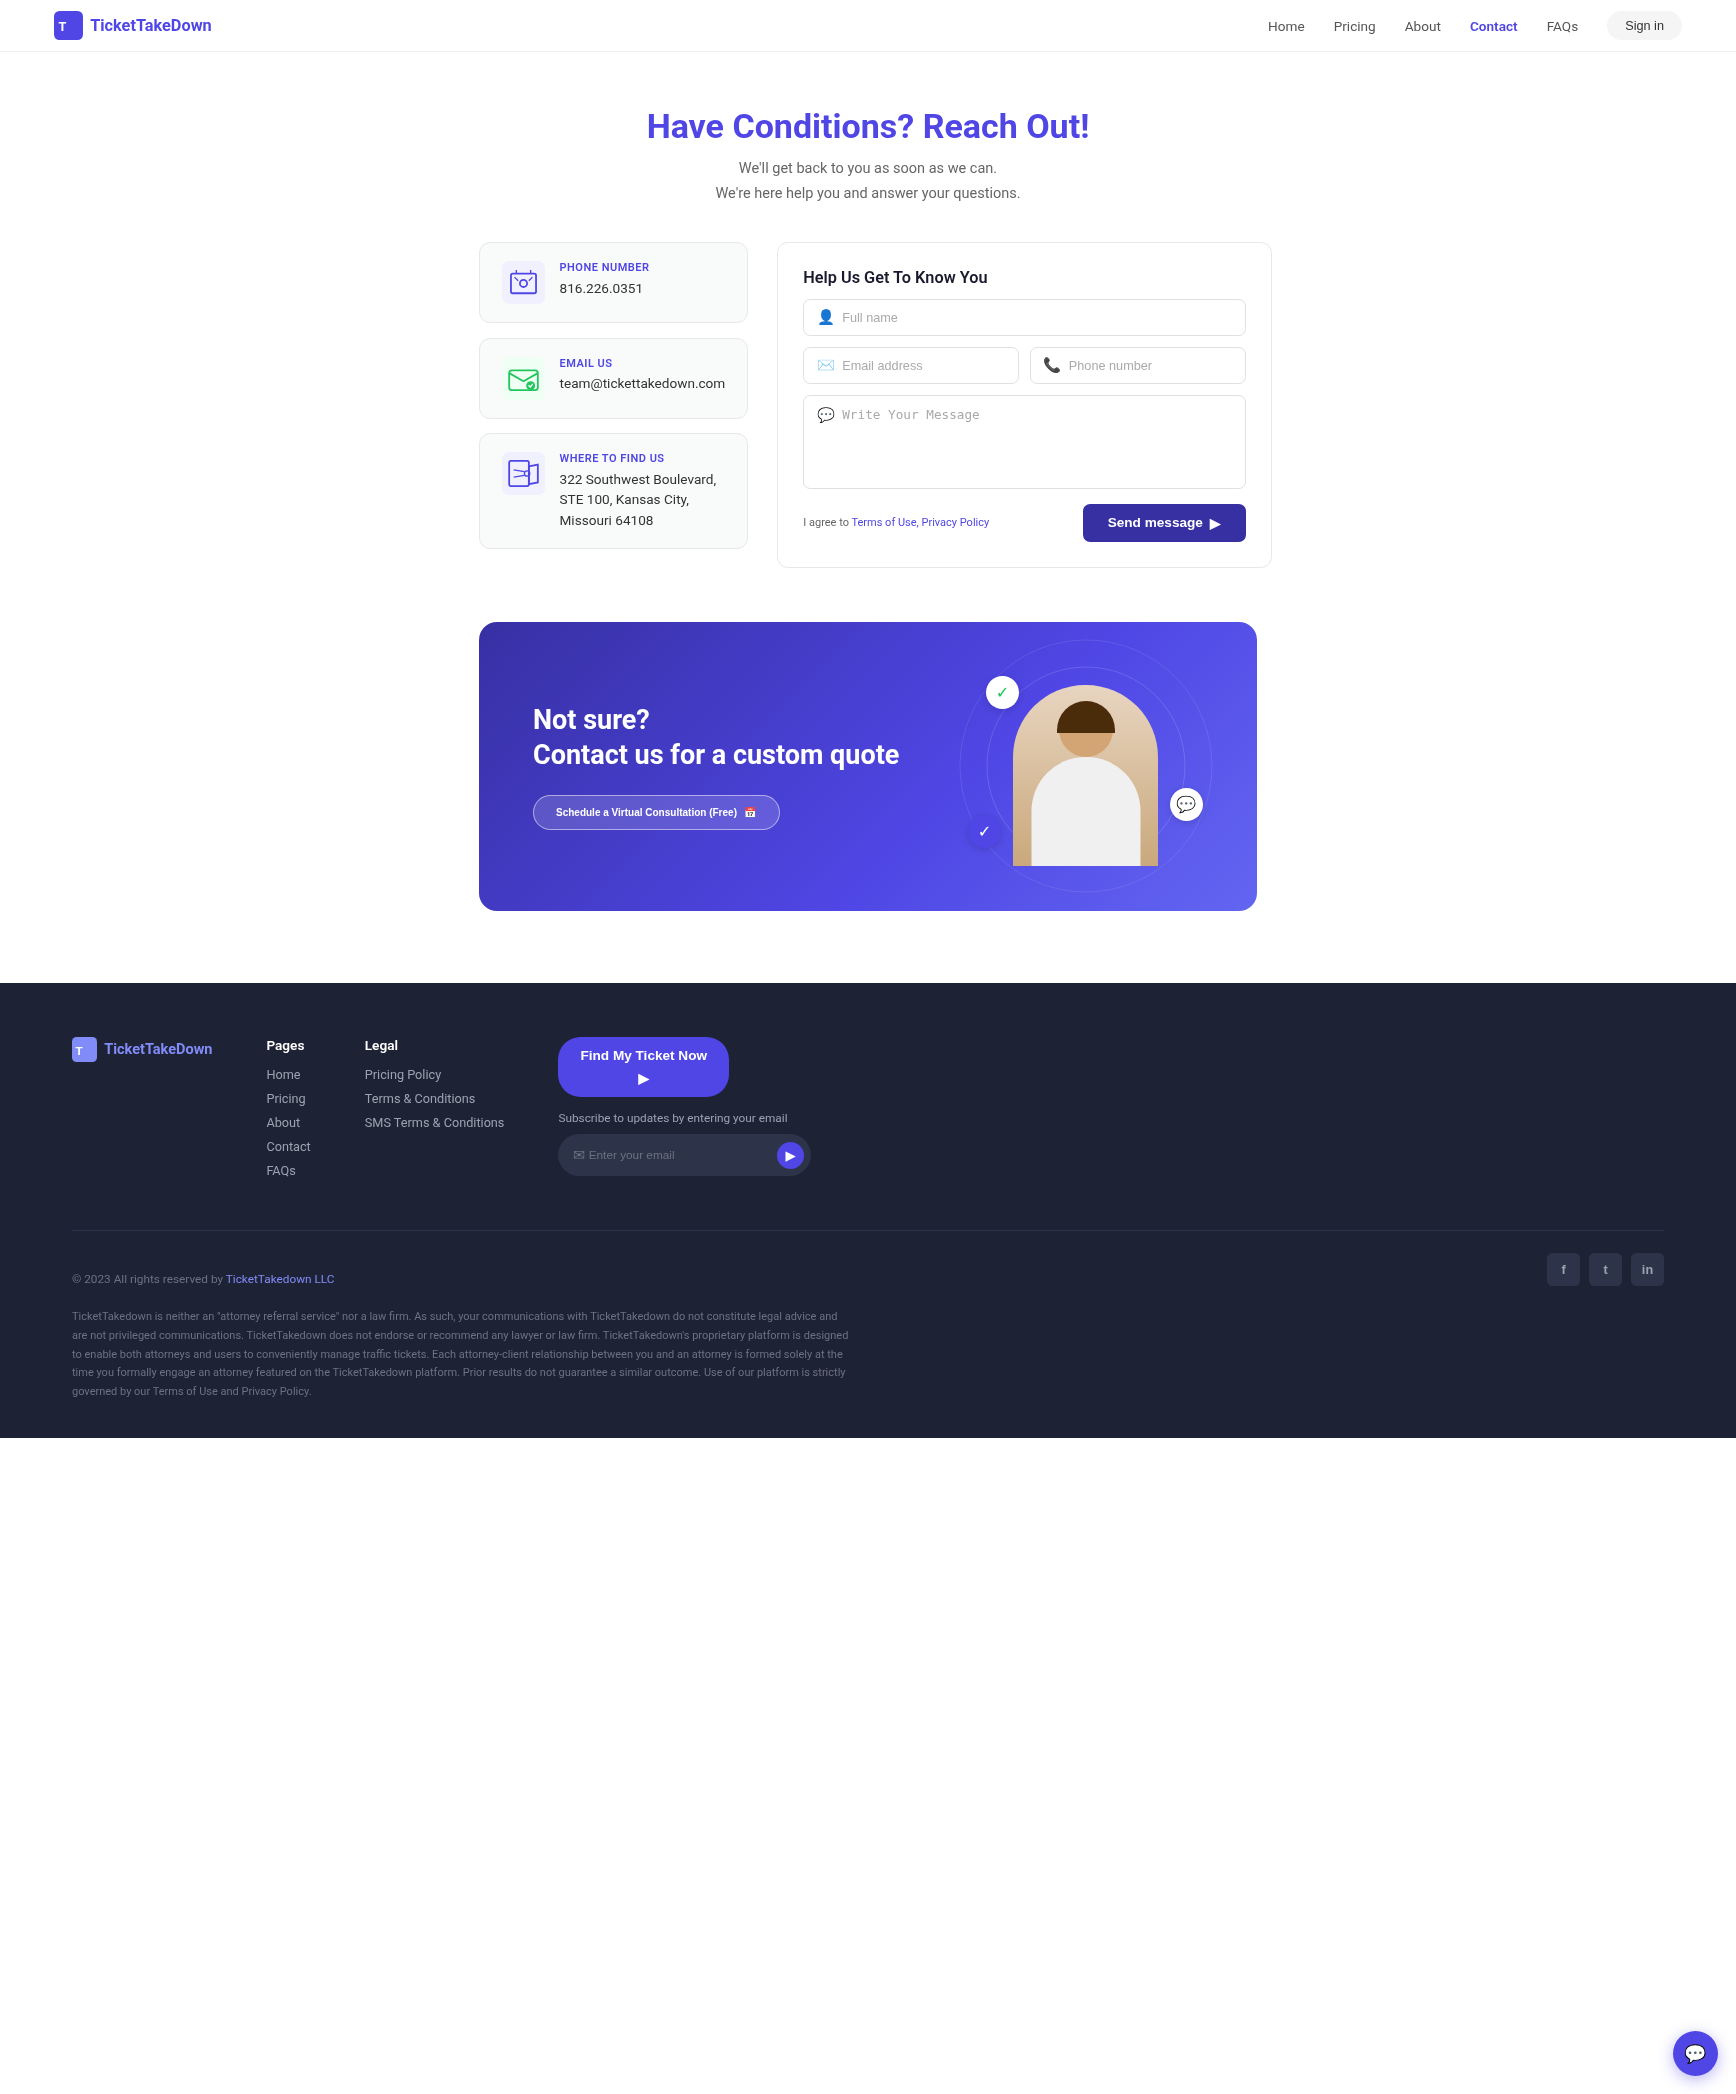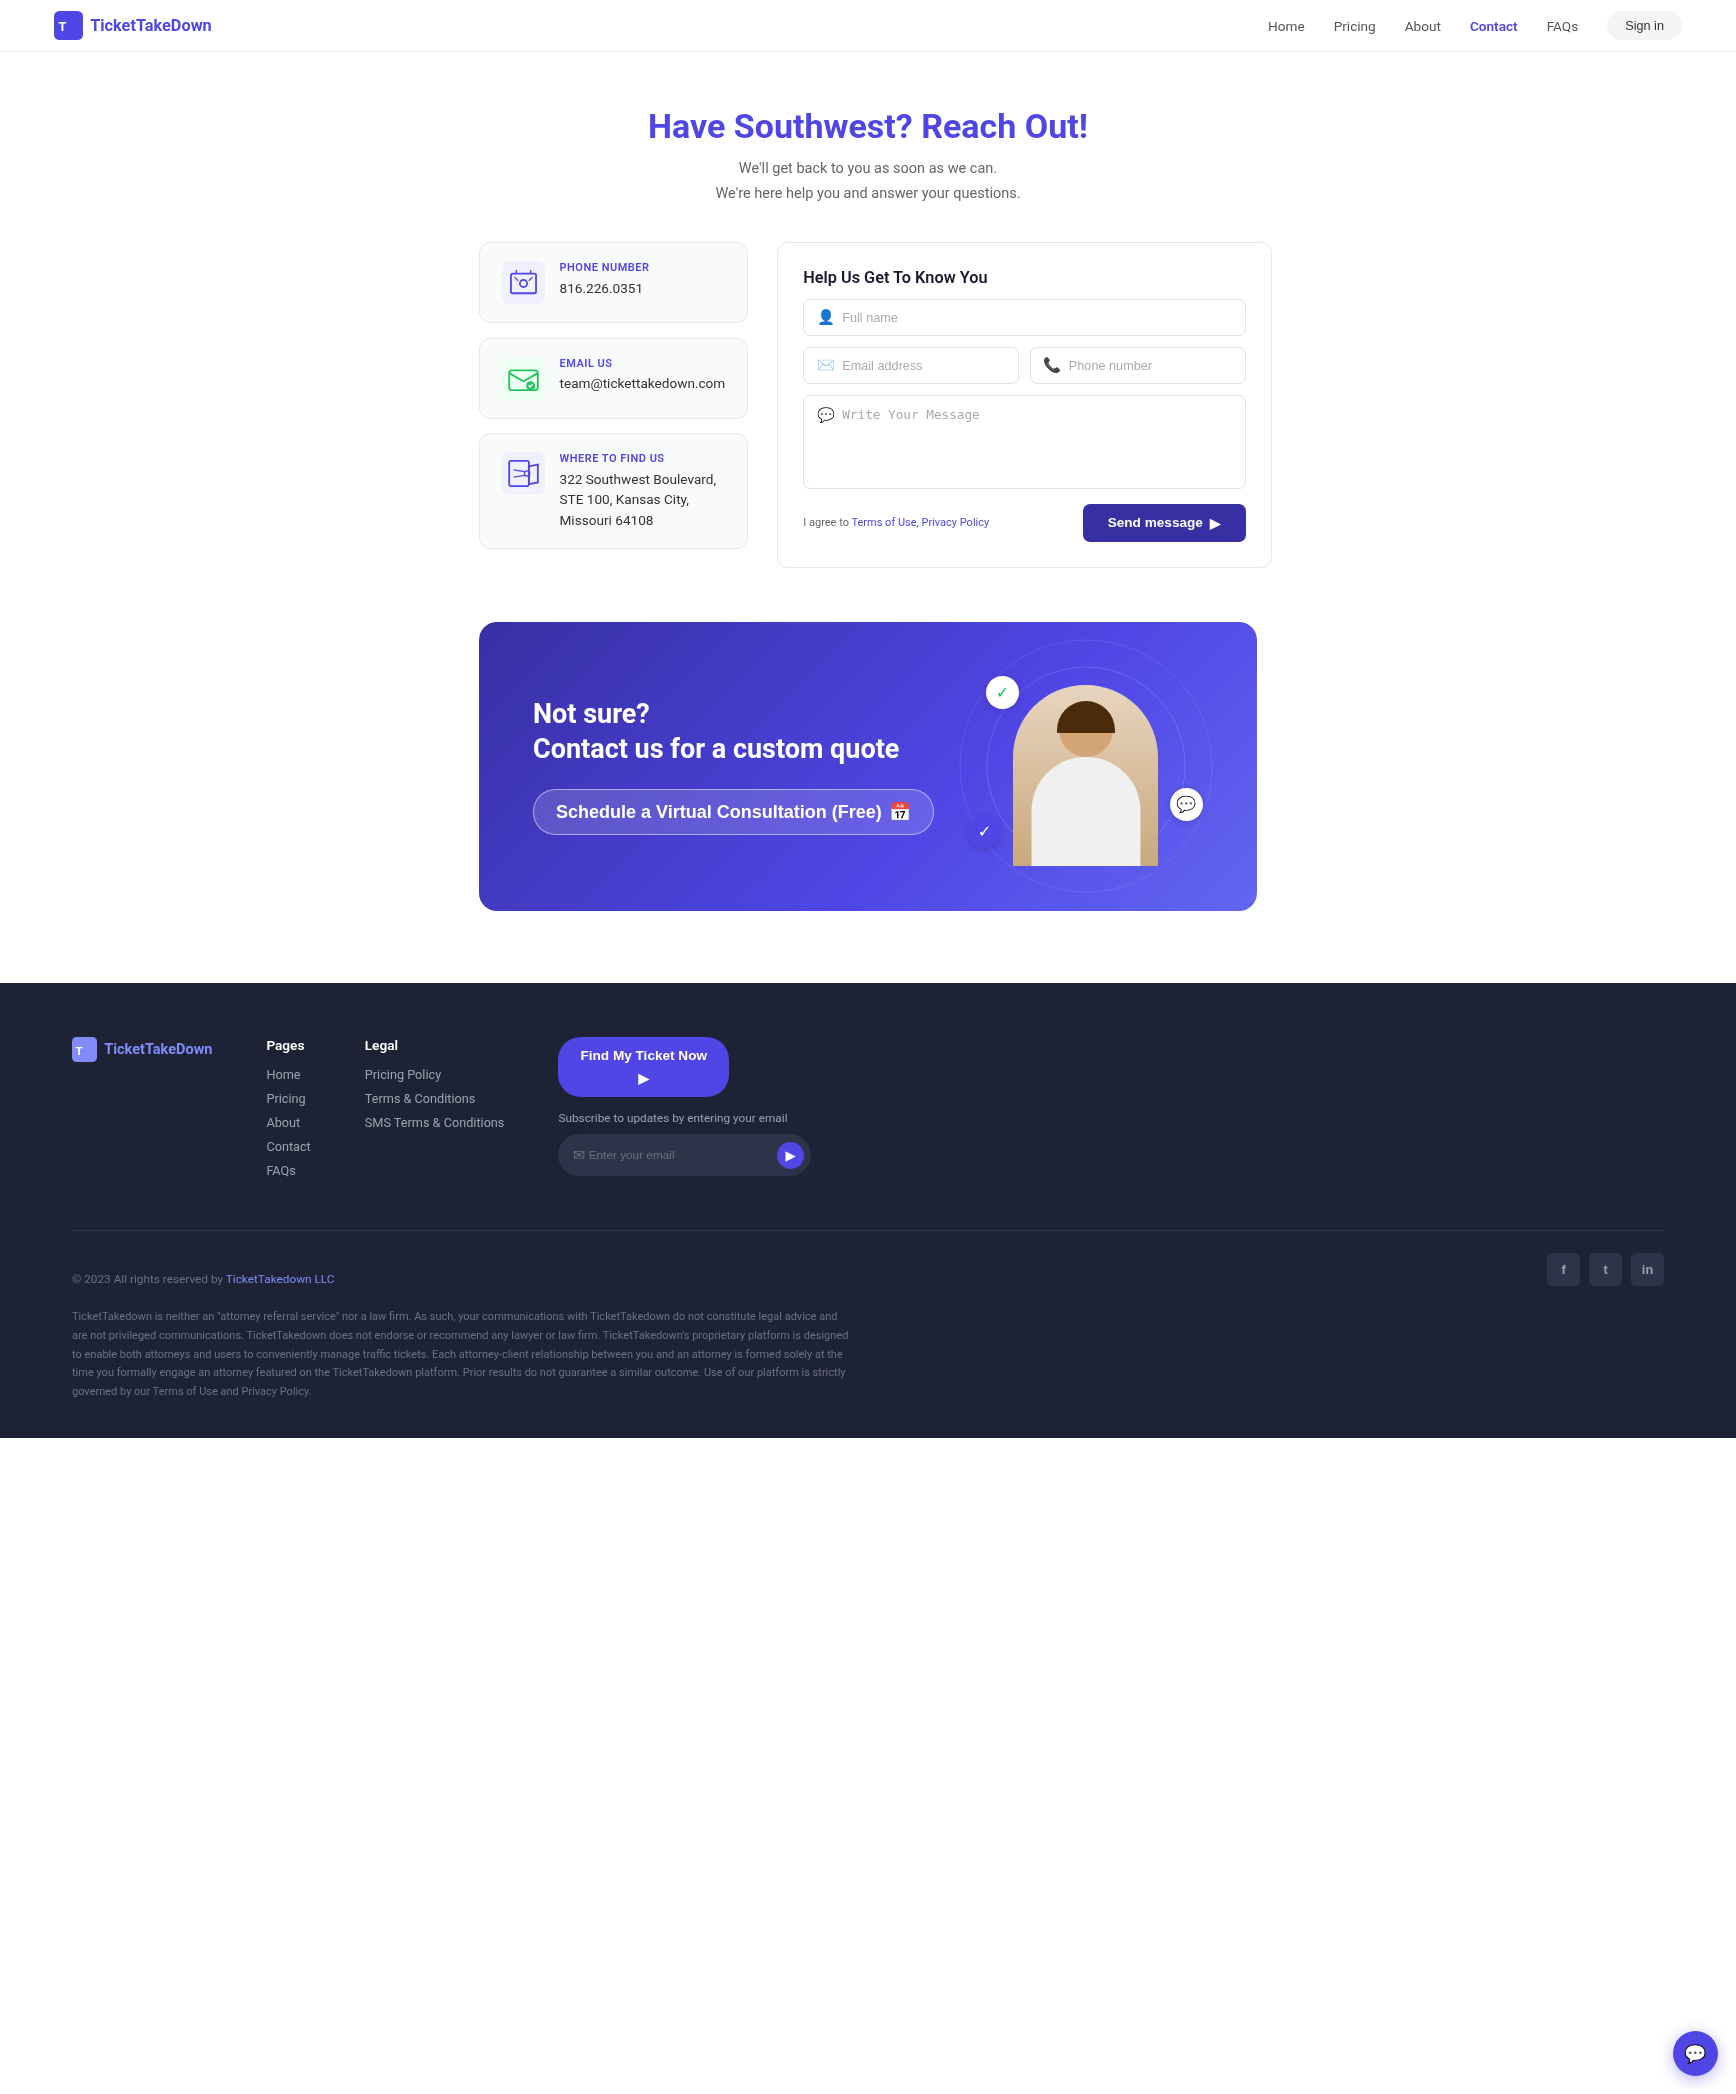--- a/index.html
+++ b/index.html
@@ -74,21 +74,21 @@
     .cta-banner {
       background: linear-gradient(135deg, #3730a3 0%, #4f46e5 60%, #6366f1 100%);
       border-radius: 18px; max-width: 778px; margin: 0 auto 72px;
       padding: 45px 45px 45px 54px; position: relative; overflow: hidden;
       display: flex; align-items: center;
     }
     .cta-content { flex: 1; z-index: 1; position: relative; }
     .cta-content h2 { font-size: 27px; font-weight: 700; color: #fff; line-height: 1.3; }
     .btn-cta {
       background: rgba(255,255,255,0.15); color: #fff; border: 1.4px solid rgba(255,255,255,0.5);
-      padding: 11px 22px; border-radius: 22.6px; cursor: pointer; font-size: 18px;
+      padding: 11px 22px; border-radius: 22.6px; cursor: pointer; font-size: 10px;
       font-weight: 600; margin-top: 22px; display: inline-flex; align-items: center; gap: 7.2px;
     }
     .cta-image-area { position: relative; width: 253px; flex-shrink: 0; }
     .check-badge {
       position: absolute; background: #fff; border-radius: 50%; width: 33px; height: 33px;
       display: flex; align-items: center; justify-content: center; color: #22c55e;
       font-size: 16.3px; box-shadow: 0 1.8px 7.2px rgba(0,0,0,0.15); z-index: 5;
     }
     .badge-top { top: 0; left: 18px; }
     .badge-bottom { bottom: -9px; left: 0; }
@@ -159,21 +159,21 @@
     <a href="#">Pricing</a>
     <a href="#">About</a>
     <a href="#" class="active">Contact</a>
     <a href="#">FAQs</a>
     <button class="btn-signin">Sign in</button>
   </div>
 </nav>
 
 <section class="hero">
   <h1>
-    <span>Have Southwest?</span> <span style="color:#4f46e5">Reach Out!</span>
+    <span>Have Conditions?</span> <span style="color:#4f46e5">Reach Out!</span>
   </h1>
   <p>
     <span>We'll get back to you as soon as we can.</span><br>
     <span>We're here help you and answer your questions.</span>
   </p>
 </section>
 
 <div class="contact-section">
 
   <div class="contact-cards">

